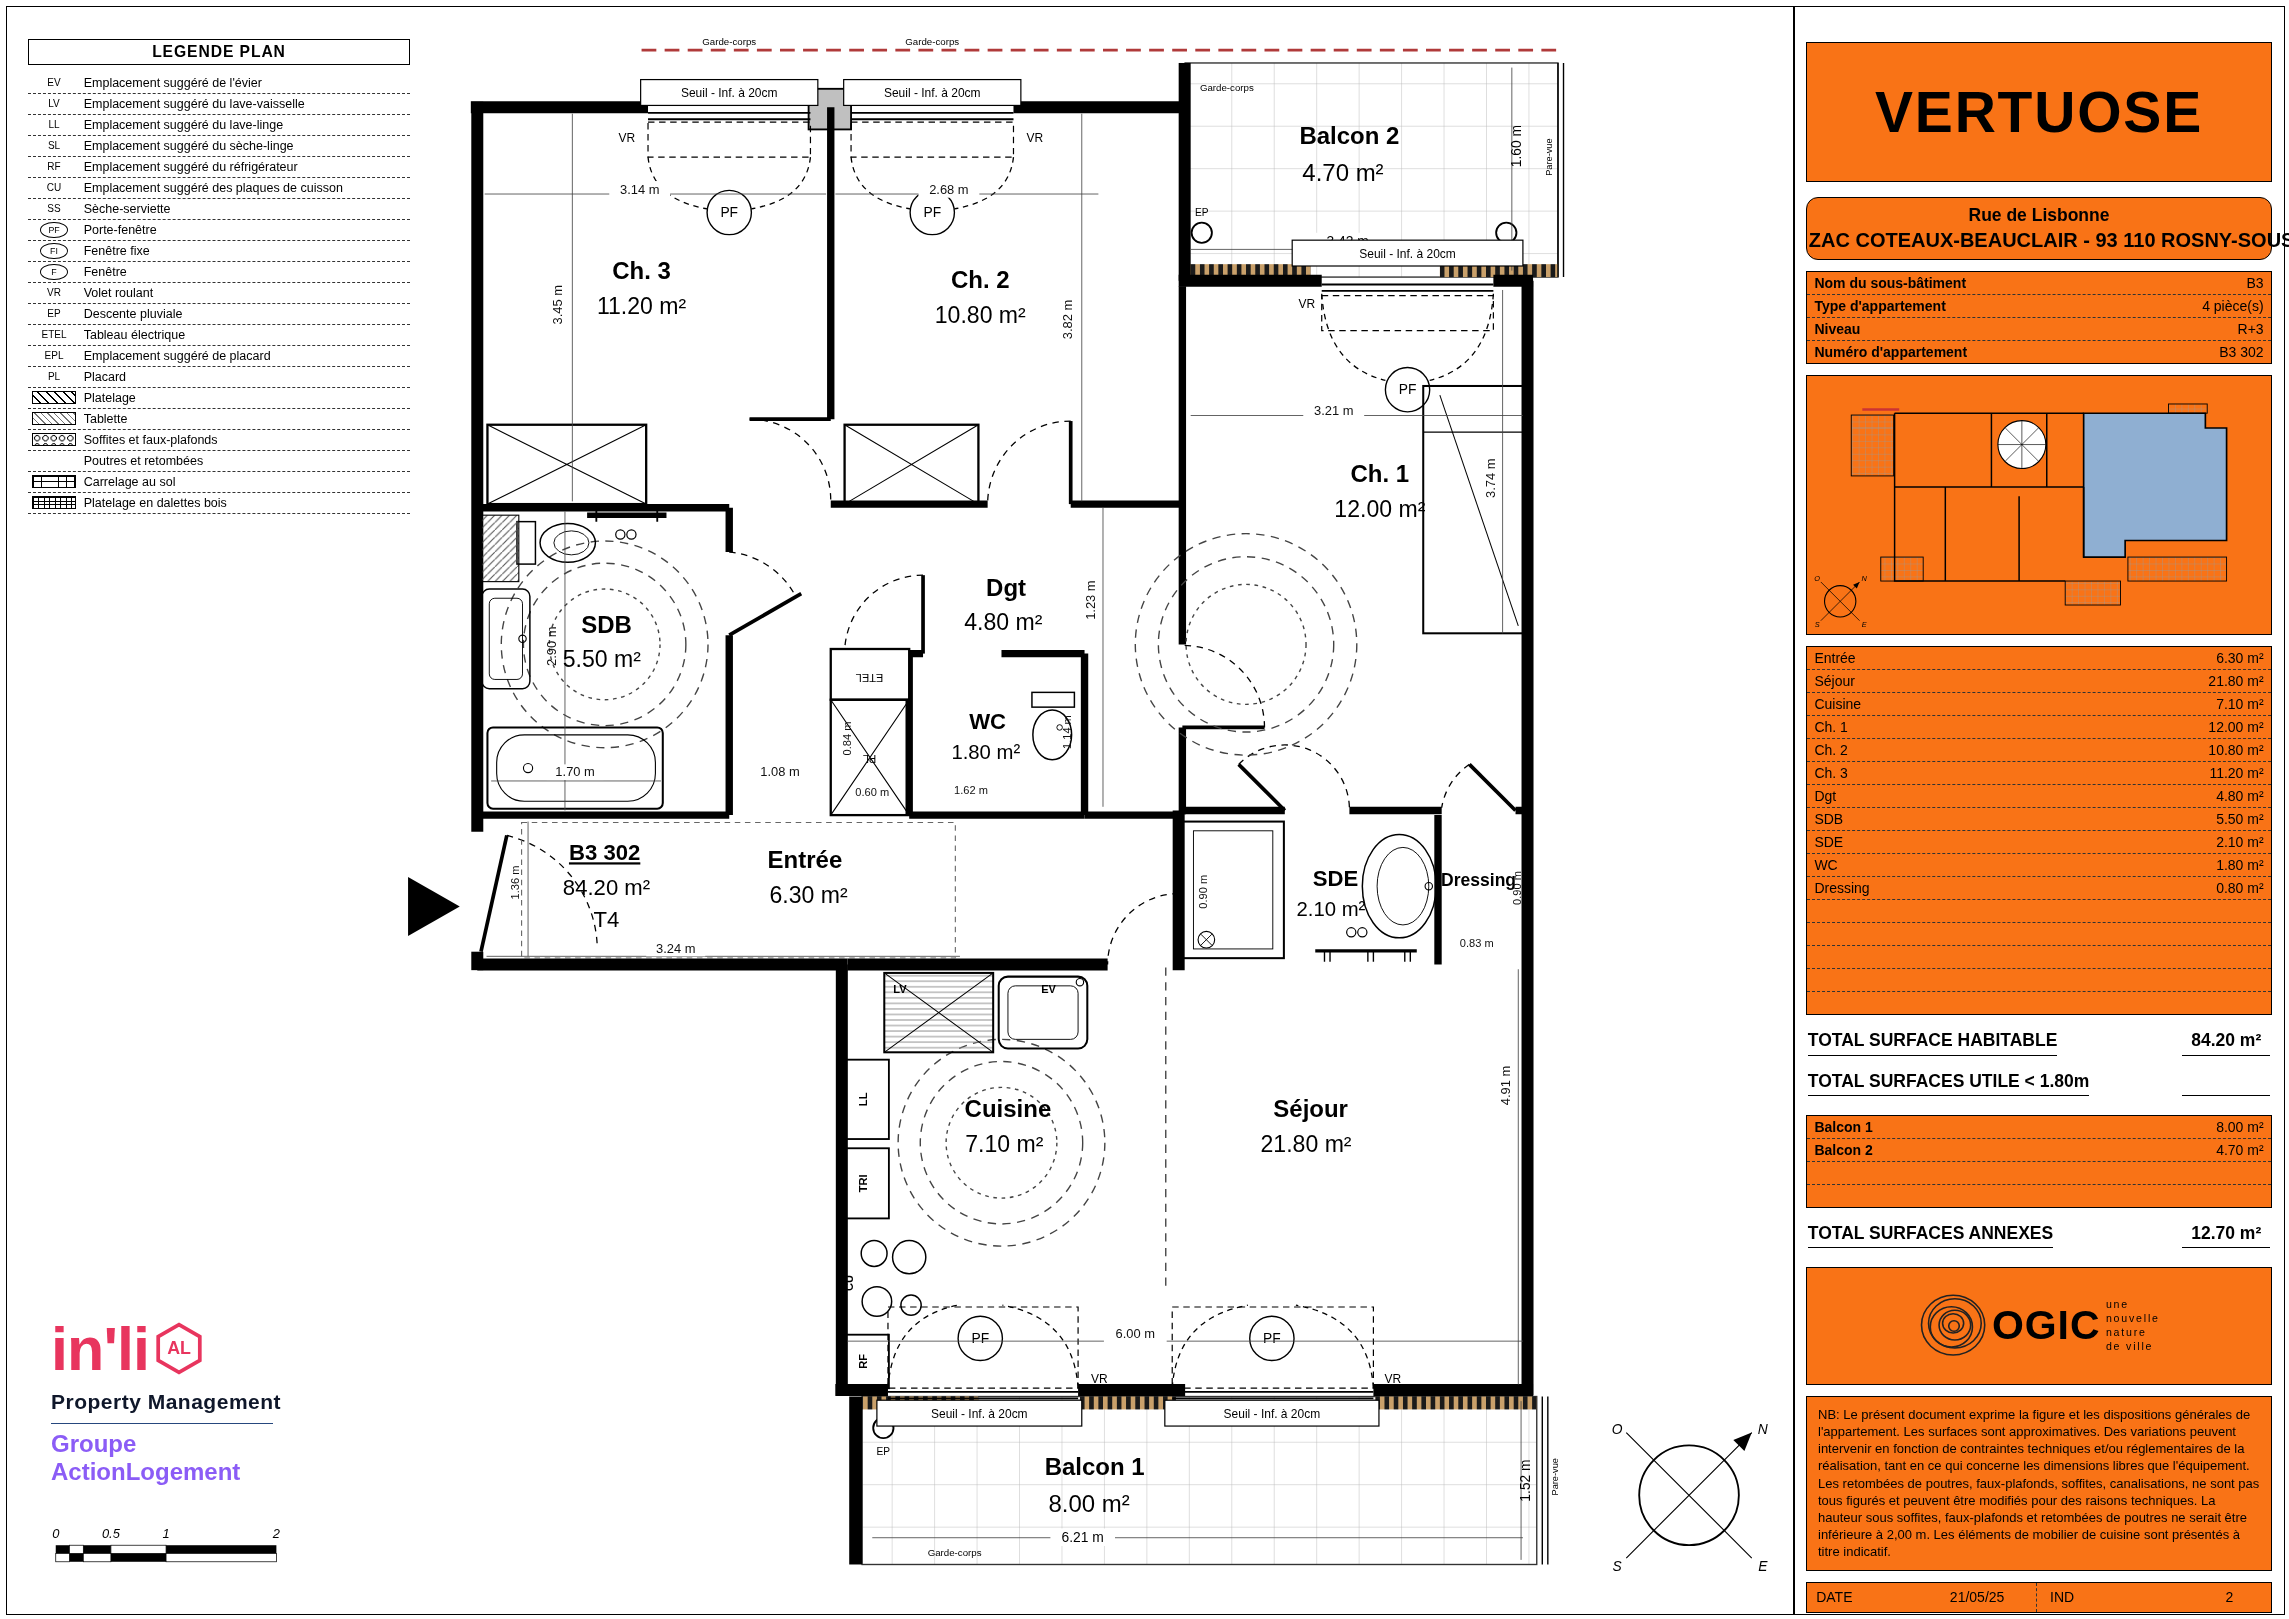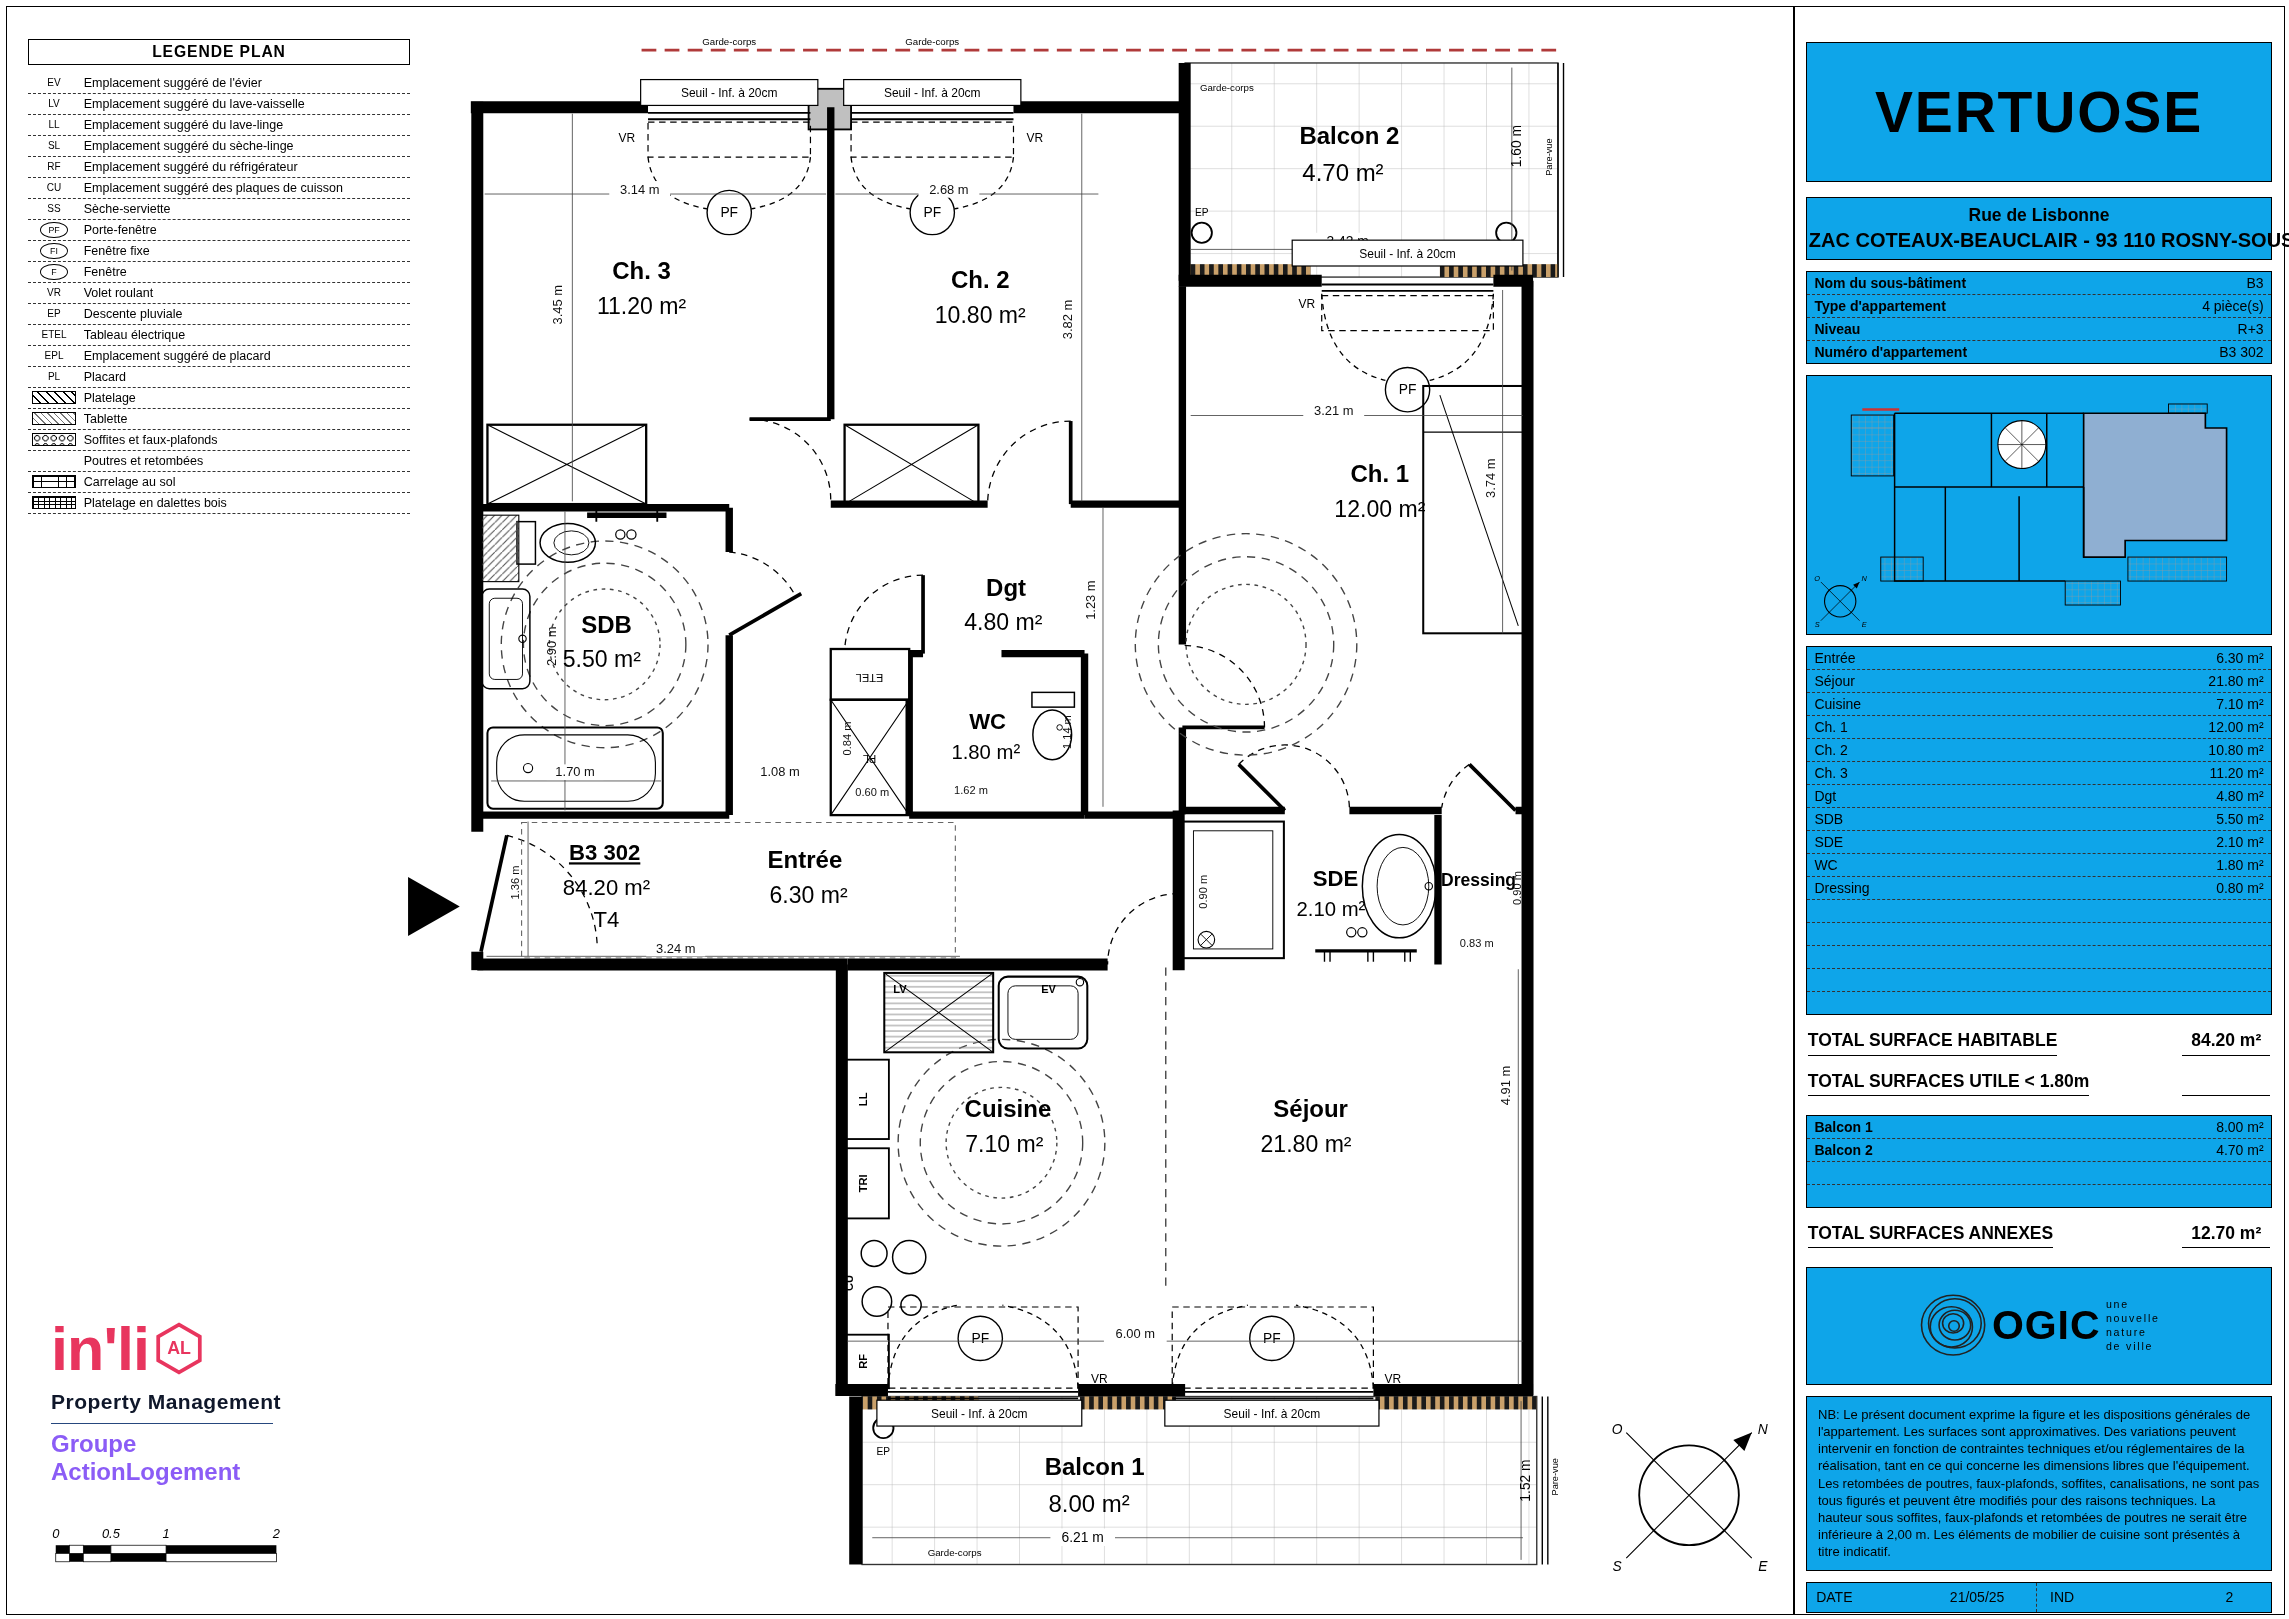--- a/index.html
+++ b/index.html
@@ -29,24 +29,24 @@
   .brand{position:absolute;left:51px;top:1322px;width:240px;}
   .inli-row{display:flex;align-items:flex-start;}
   .inli-text{font-size:61px;font-weight:bold;color:#e8355e;line-height:0.9;letter-spacing:-0.9px;}
   .inli-hex{margin-left:3.7px;margin-top:-1.8px;}
   .brand-pm{font-size:21px;font-weight:bold;color:#0f172a;letter-spacing:0.5px;margin-top:13px;}
   .brand-rule{width:222px;height:1.8px;background:#26477e;margin:8.3px 0 5.5px 0;}
   .brand-gal{font-size:24px;font-weight:bold;color:#8b5cf6;}
 
   
   .panel{position:absolute;left:1806px;top:0;width:466px;}
-  .pbox{border:1.8px solid #000;background:#0ea5e9;box-sizing:border-box;}
+  .pbox{border:1.8px solid #000;background:#f97316;box-sizing:border-box;}
   .title-box{margin-top:42px;height:140px;display:flex;align-items:center;justify-content:center;}
   .title-box .t{font-size:57px;font-weight:bold;letter-spacing:1.8px;}
-  .addr-box{margin-top:14.8px;padding:7.4px 1.8px;text-align:center;}
+  .addr-box{margin-top:14.8px;padding:7.4px 1.8px;text-align:center;border-radius:12px;}
   .addr1{font-size:17.5px;font-weight:bold;}
   .addr2{font-size:20px;font-weight:bold;margin-top:2.8px;white-space:nowrap;}
   .tbl{box-sizing:border-box;}
   .trow{display:flex;justify-content:space-between;align-items:center;height:22px;
         border-bottom:1.4px dashed #333;padding:0 7.4px;font-size:14px;}
   .trow:last-child{border-bottom:none;}
   .trow .lab{font-weight:bold;}
   .info-box{margin-top:11px;}
   .key-box{margin-top:11px;height:260px;position:relative;}
   .surf-box{margin-top:11px;}

